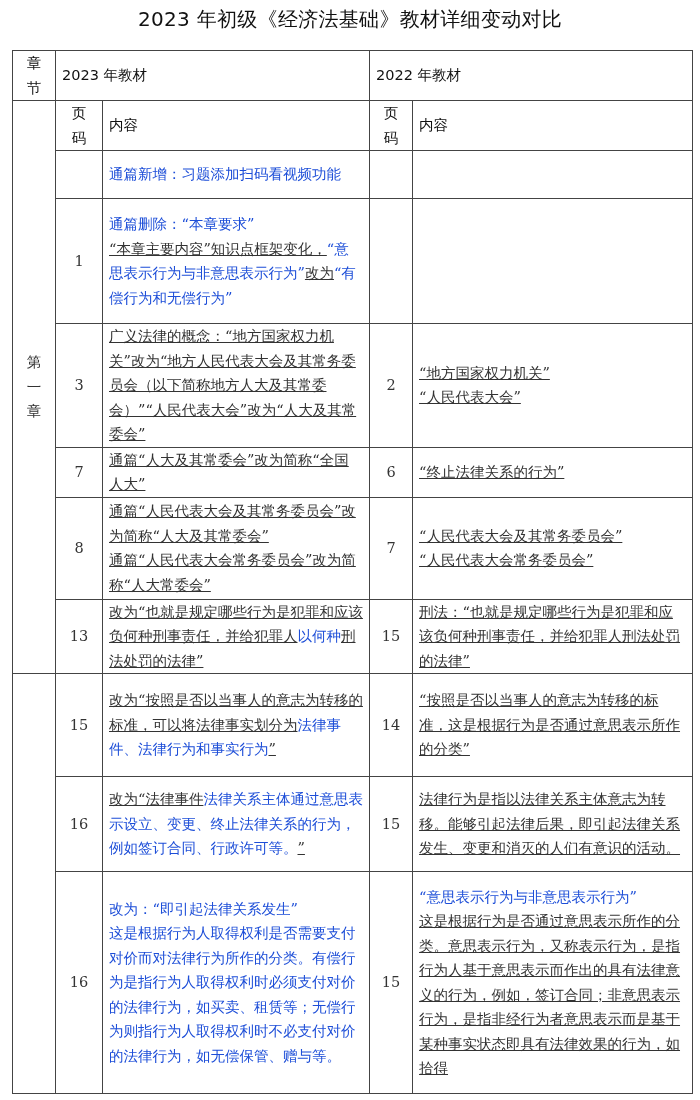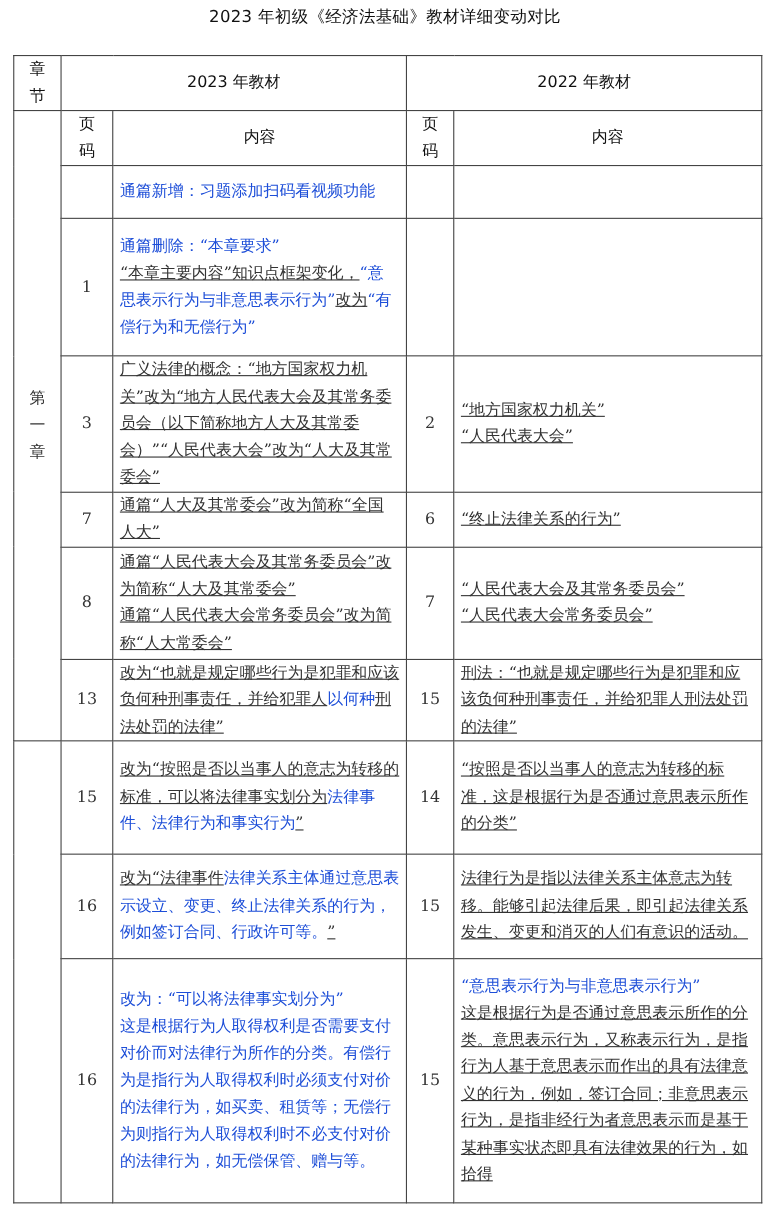--- a/index.html
+++ b/index.html
@@ -4,36 +4,36 @@
 <style>
   html, body { margin: 0; padding: 0; background: #ffffff; }
   body {
     width: 700px; height: 1100px; position: relative; overflow: hidden;
     font-family: "DejaVu Serif", "Liberation Serif", serif;
     color: #222;
   }
   .title {
     position: absolute; left: 0; top: 6px; width: 700px; text-align: center;
     font-family: "DejaVu Sans", "Liberation Sans", sans-serif;
-    font-size: 15px; color: #111; letter-spacing: 0.3px;
+    font-size: 20px; color: #111; letter-spacing: 0.3px;
   }
   table.cmp {
     position: absolute; left: 12px; top: 50px;
     border-collapse: collapse; table-layout: fixed;
     width: 680px;
   }
   table.cmp td {
     border: 1.5px solid #444;
     padding: 0 6px;
     font-size: 14.5px; line-height: 24.5px;
     vertical-align: middle;
     word-break: break-all;
   }
   td.hdr {
-    text-align: center;
+    text-align: left;
     font-family: "DejaVu Sans", "Liberation Sans", sans-serif;
     font-size: 15px; color: #111;
   }
   td.stack { text-align: center; line-height: 24px; padding: 0; }
   td.chap { text-align: center; color: #333; line-height: 30px; padding: 0; }
   td.pg { text-align: center; color: #333; padding: 0; }
   .red { color: #1d4ed8; }
   .blk { color: #333; text-decoration: underline; }
   .line { display: block; }
 </style>
@@ -134,21 +134,21 @@
     <td class="pg">16</td>
     <td><span class="blk">改为“法律事件</span><span class="red">法律关系主体通过意思表示设立、变更、终止法律关系的行为，例如签订合同、行政许可等。</span><span class="blk">”</span></td>
     <td class="pg">15</td>
     <td>
           <span class="blk line">法律行为是指以法律关系主体意志为转移。能够引起法律后果，即引起法律关系发生、变更和消灭的人们有意识的活动。</span>
         </td>
   </tr>
   <tr style="height:222px">
     <td class="pg">16</td>
     <td>
-          <span class="red line">改为：“可以将法律事实划分为”</span>
+          <span class="red line">改为：“即引起法律关系发生”</span>
           <span class="red line">这是根据行为人取得权利是否需要支付对价而对法律行为所作的分类。有偿行为是指行为人取得权利时必须支付对价的法律行为，如买卖、租赁等；无偿行为则指行为人取得权利时不必支付对价的法律行为，如无偿保管、赠与等。</span>
         </td>
     <td class="pg">15</td>
     <td>
           <span class="red line">“意思表示行为与非意思表示行为”</span>
           <span class="blk line">这是根据行为是否通过意思表示所作的分类。意思表示行为，又称表示行为，是指行为人基于意思表示而作出的具有法律意义的行为，例如，签订合同；非意思表示行为，是指非经行为者意思表示而是基于某种事实状态即具有法律效果的行为，如拾得</span>
         </td>
   </tr>
 </tbody>
   </table>

